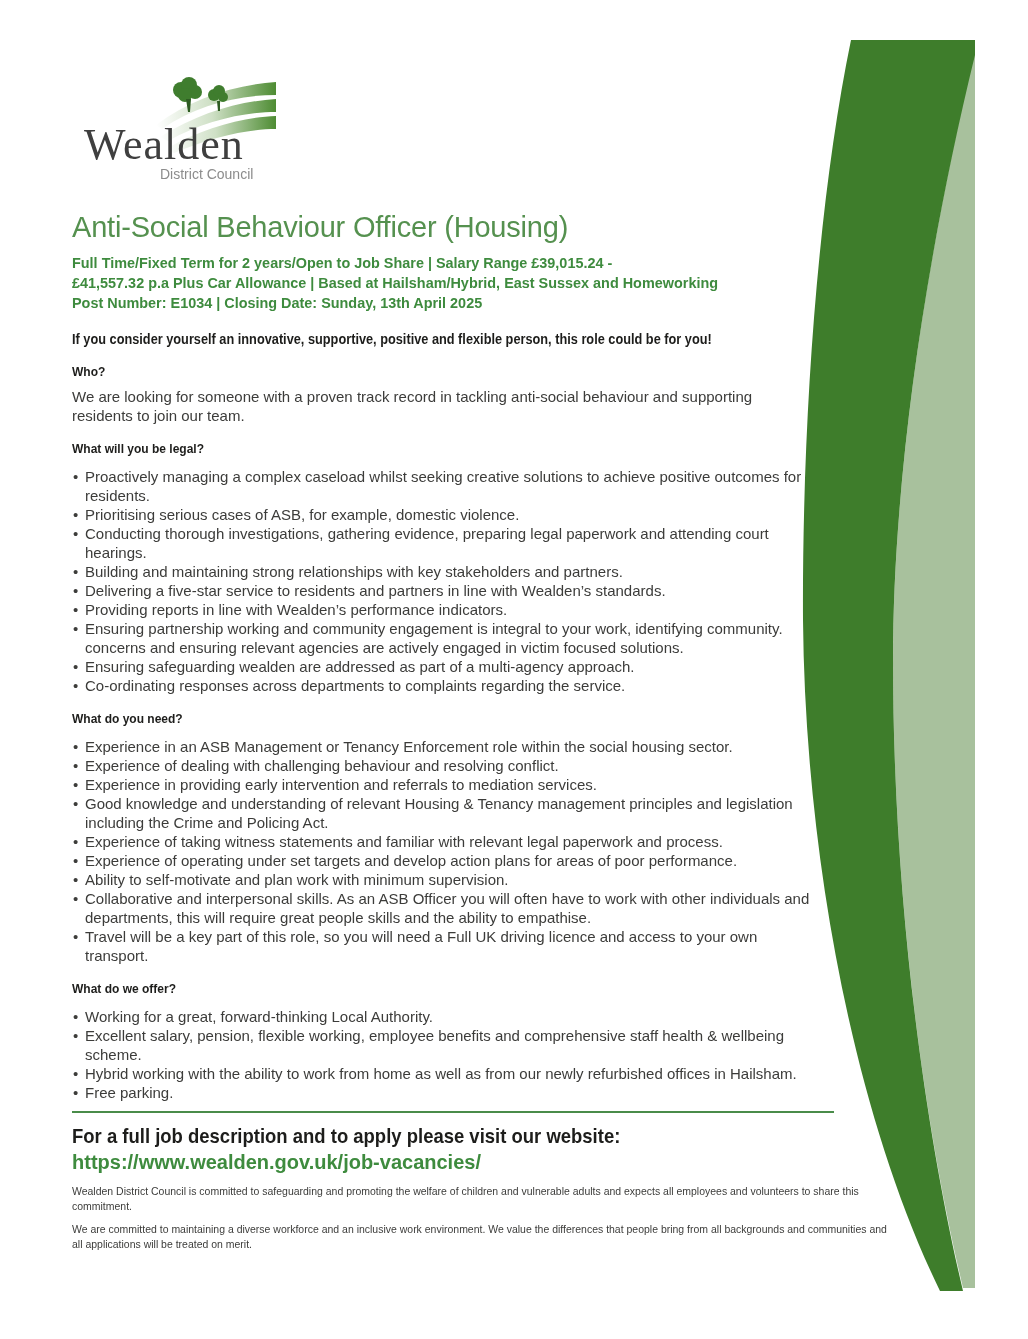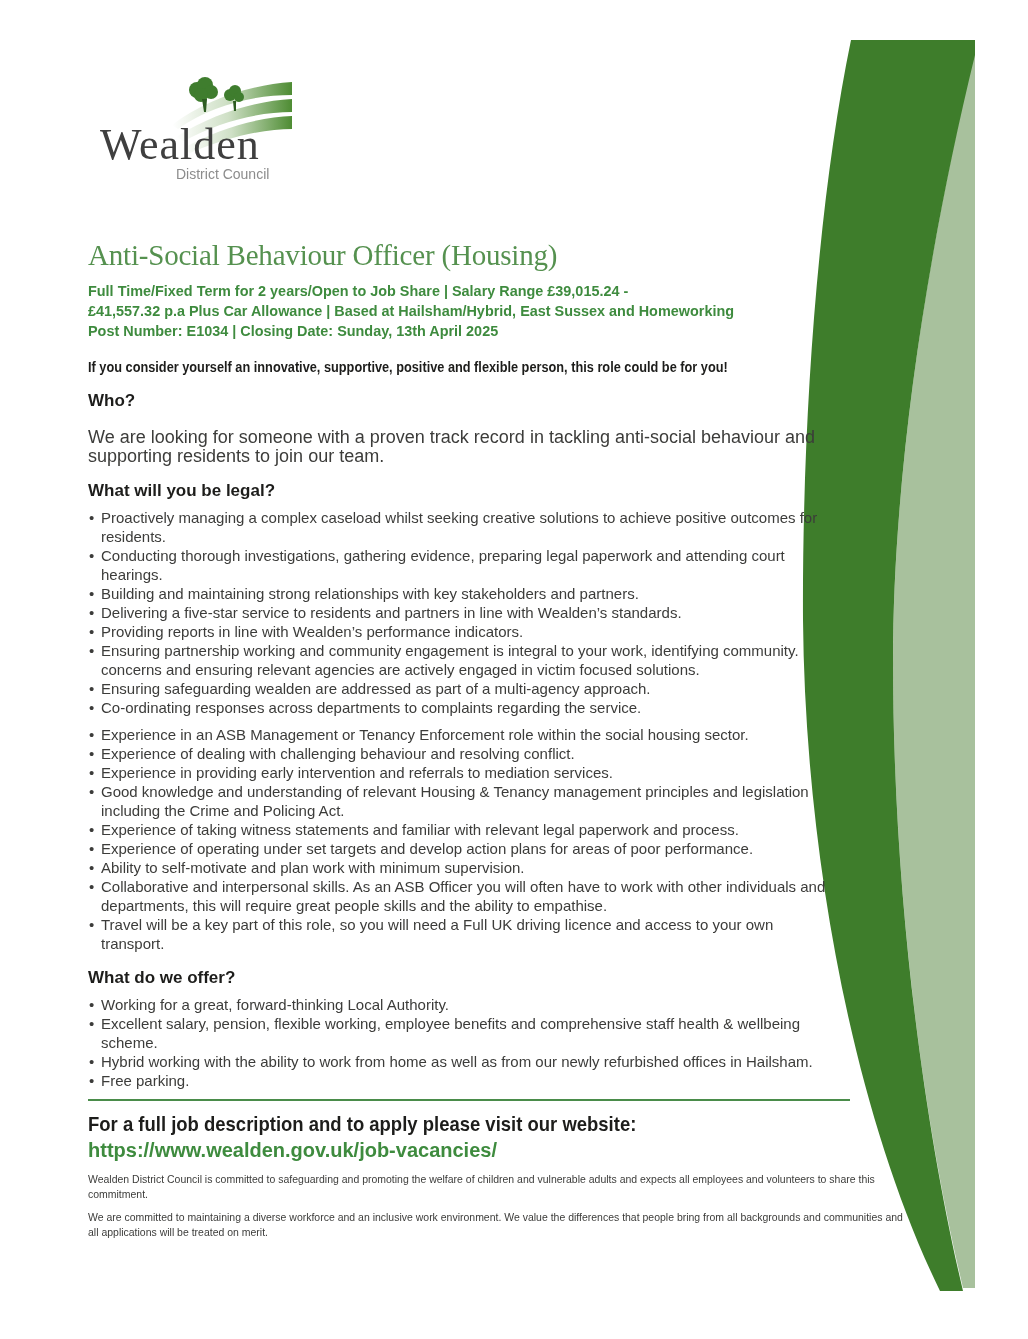--- a/index.html
+++ b/index.html
@@ -2,44 +2,44 @@
 <html style="--title_green: #55914f; --meta_green: #3e8b3e; --link_green: #3e8b3e; --heading_black: #1d1d1b; --body_text: #3c3c3a; --divider_green: #4a8c4a; --swoosh_dark: #3e7d2b; --swoosh_light: #a8c19d; --logo_green: #4e8c33; --logo_text: #3f3f3f; --logo_sub: #8c8c8c;"><head>
 <meta charset="utf-8">
 <style>
   * { margin:0; padding:0; box-sizing:border-box; }
   html,body { background:#ffffff; }
   .page {
     position:relative; width:1028px; height:1339px; background:#fff;
     font-family:"Liberation Sans", sans-serif; overflow:hidden;
   }
   .swoosh-svg { position:absolute; inset:0; z-index:0; pointer-events:none; }
-  .content { position:absolute; left:88px; top:75px; width:830px; z-index:1; }
+  .content { position:absolute; left:72px; top:75px; width:830px; z-index:1; }
 
   .logo { width:206px; height:110px; display:block; }
 
   .title {
-    margin-top:52px; font-size:29px; font-weight:400; letter-spacing:-0.2px;
-    color:var(--title_green,#55914f); line-height:36px;font-family:Liberation Serif, serif;
+    margin-top:24px; font-size:29px; font-weight:400; letter-spacing:-0.2px;
+    color:var(--title_green,#55914f); line-height:36px;
   }
   .meta { margin-top:8px; }
   .meta .m-line {
     display:block; white-space:nowrap; transform:scaleX(0.93); transform-origin:0 0;
     font-size:15.5px; font-weight:bold; color:var(--meta_green,#3e8b3e); line-height:20px;
   }
   .intro {
     margin-top:16px; display:block; white-space:nowrap; transform:scaleX(0.85);
     transform-origin:0 0; font-size:15px; font-weight:bold;
     color:var(--heading_black,#1d1d1b); line-height:19px;
   }
   .sec-h {
-    margin-top:15px; font-size:17px; font-weight:bold;
+    margin-top:15px; font-size:12px; font-weight:bold;
     color:var(--heading_black,#1d1d1b); line-height:19px;
   }
   .body-p {
-    margin-top:18px; width:742px; font-size:18px; color:var(--body_text,#3c3c3a);
+    margin-top:5px; width:742px; font-size:15px; color:var(--body_text,#3c3c3a);
     line-height:19px;
   }
   ul.blist { margin-top:8px; width:745px; list-style:none; }
   ul.blist li {
     position:relative; padding-left:13px; font-size:15px; line-height:19px;
     color:var(--body_text,#3c3c3a);
   }
   ul.blist li::before {
     content:"\2022"; position:absolute; left:1px; top:0; color:var(--body_text,#3c3c3a);
   }
@@ -114,29 +114,31 @@
     </div>
 
     <span class="intro">If you consider yourself an innovative, supportive, positive and flexible person, this role could be for you!</span>
 
     <h2 class="sec-h">Who?</h2>
     <p class="body-p">We are looking for someone with a proven track record in tackling anti-social behaviour and supporting residents to join our team.</p>
 
     <h2 class="sec-h">What will you be legal?</h2>
     <ul class="blist">
       <li>Proactively managing a complex caseload whilst seeking creative solutions to achieve positive outcomes for residents.</li>
+      <li>Prioritising serious cases of ASB, for example, domestic violence.</li>
       <li>Conducting thorough investigations, gathering evidence, preparing legal paperwork and attending court hearings.</li>
       <li>Building and maintaining strong relationships with key stakeholders and partners.</li>
       <li>Delivering a five-star service to residents and partners in line with Wealden’s standards.</li>
       <li>Providing reports in line with Wealden’s performance indicators.</li>
       <li>Ensuring partnership working and community engagement is integral to your work, identifying community. concerns and ensuring relevant agencies are actively engaged in victim focused solutions.</li>
       <li>Ensuring safeguarding wealden are addressed as part of a multi-agency approach.</li>
       <li>Co-ordinating responses across departments to complaints regarding the service.</li>
     </ul>
 
+    <h2 class="sec-h">What do you need?</h2>
     <ul class="blist">
       <li>Experience in an ASB Management or Tenancy Enforcement role within the social housing sector.</li>
       <li>Experience of dealing with challenging behaviour and resolving conflict.</li>
       <li>Experience in providing early intervention and referrals to mediation services.</li>
       <li>Good knowledge and understanding of relevant Housing &amp; Tenancy management principles and legislation including the Crime and Policing Act.</li>
       <li>Experience of taking witness statements and familiar with relevant legal paperwork and process.</li>
       <li>Experience of operating under set targets and develop action plans for areas of poor performance.</li>
       <li>Ability to self-motivate and plan work with minimum supervision.</li>
       <li>Collaborative and interpersonal skills. As an ASB Officer you will often have to work with other individuals and departments, this will require great people skills and the ability to empathise.</li>
       <li>Travel will be a key part of this role, so you will need a Full UK driving licence and access to your own transport.</li>

